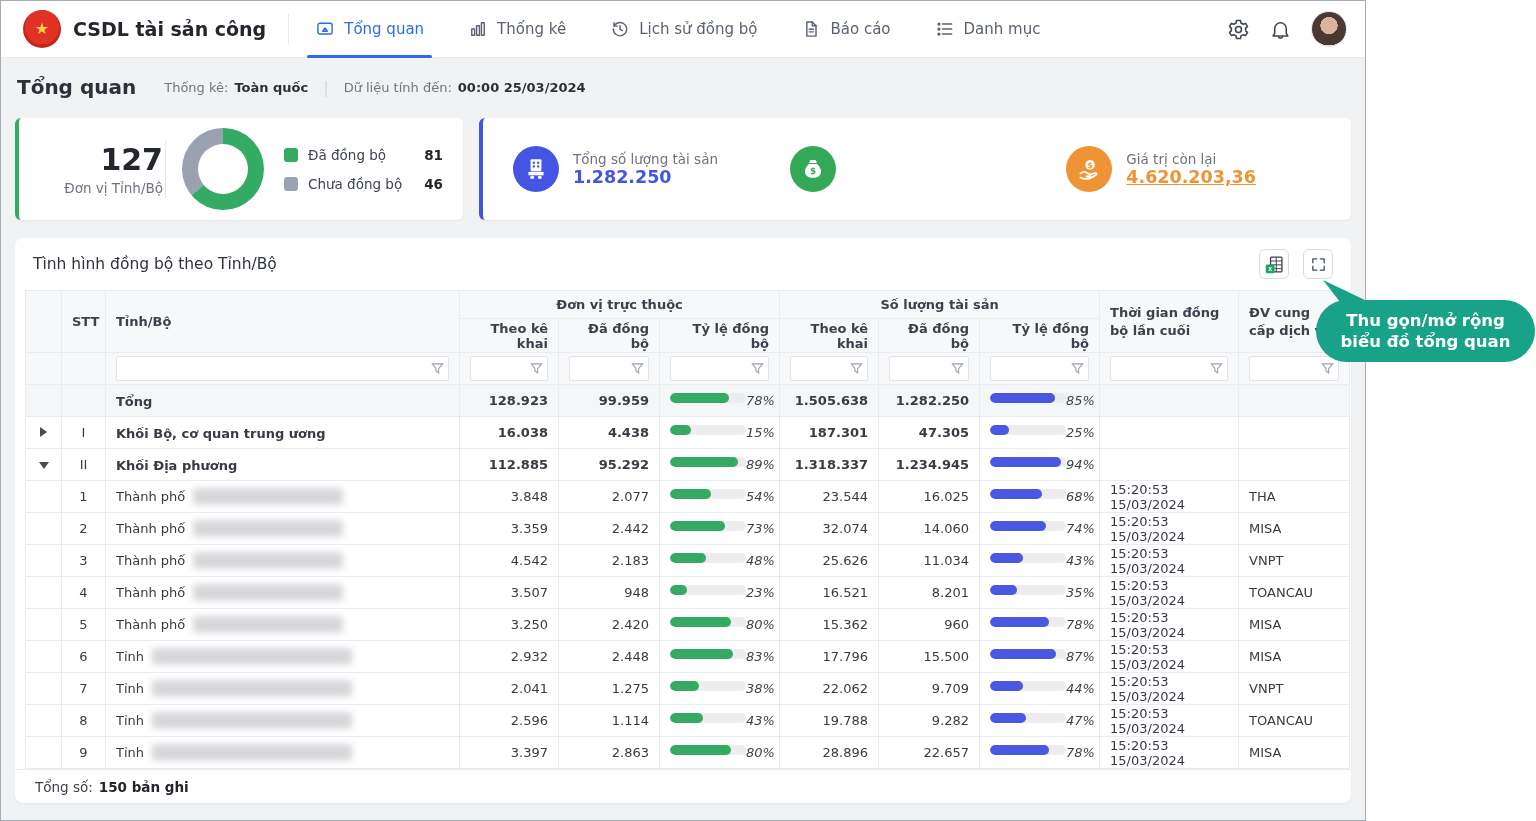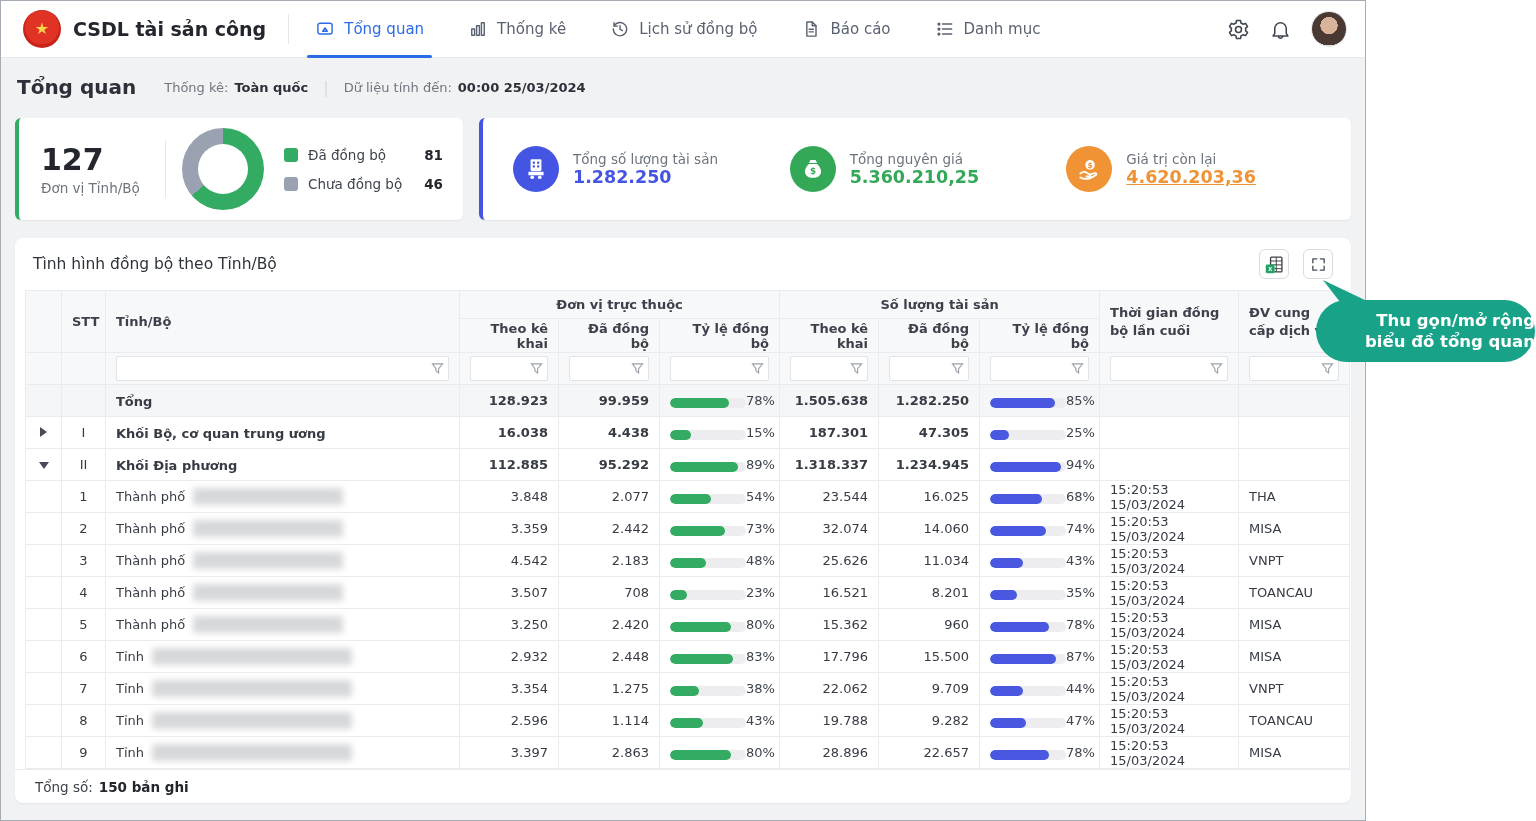--- a/index.html
+++ b/index.html
@@ -47,21 +47,21 @@
   .refresh-btn{width:34px;height:34px;background:#fff;border:1px solid #d8dbdf;border-radius:6px;
                display:flex;align-items:center;justify-content:center;cursor:pointer;}
   .refresh-btn svg{width:16px;height:16px;stroke:#4a5160;fill:none;stroke-width:1.8;stroke-linecap:round;stroke-linejoin:round;}
 
   
   .cards{display:flex;gap:16px;margin:2px 14px 0;}
   .card{background:#fff;border-radius:6px;height:102px;box-shadow:0 1px 2px rgba(20,24,34,.06);}
   .card-units{width:448px;border-left:4px solid var(--green);display:flex;align-items:center;padding:0 8px 0 22px;}
   .big-num{font-size:30px;font-weight:700;color:#23262c;line-height:1.1;}
   .big-label{font-size:13.5px;color:#6d737d;margin-top:4px;white-space:nowrap;}
-  .bignum-block{width:122px;flex:none;}
+  .bignum-block{width:122px;flex:none;text-align:right;}
   .vdiv2{width:1px;height:58px;background:#e6e8eb;margin:0 16px 0 2px;flex:none;}
   .donut{width:82px;height:82px;border-radius:50%;position:relative;flex:none;}
   .donut::after{content:"";position:absolute;inset:16px;background:#fff;border-radius:50%;}
   .legend{margin-left:20px;flex:1;display:flex;flex-direction:column;gap:13px;padding-right:12px;}
   .legend-row{display:flex;align-items:center;gap:10px;font-size:13.5px;color:#3e444e;white-space:nowrap;}
   .legend-swatch{width:14px;height:14px;border-radius:3px;flex:none;}
   .sw-green{background:var(--green);} .sw-gray{background:var(--gray);}
   .legend-value{margin-left:auto;font-weight:700;color:#23262c;}
   .card-stats{flex:1;border-left:4px solid var(--stat-blue);display:flex;align-items:center;padding:0 8px 0 30px;}
   .stat{flex:1;display:flex;align-items:center;gap:14px;}
@@ -92,35 +92,35 @@
   .fbox input{border:none;outline:none;width:calc(100% - 20px);height:100%;padding:0 5px;font:inherit;background:transparent;}
   .fbox svg{position:absolute;right:4px;width:13px;height:13px;stroke:#9aa1ac;fill:none;stroke-width:1.2;}
   .sync tbody td{height:32px;padding:0 10px;color:#363b44;background:#fff;}
   td.num{text-align:right;}
   td.c-stt{text-align:center;}
   td.c-exp{text-align:center;padding:0;}
   tr.row-total td{background:#f5f6f8;}
   tr.row-total td.c-name,tr.row-total td.num,
   tr.row-group td.c-name,tr.row-group td.num{font-weight:700;}
   td.pct{padding:0 8px;}
-  .pct-wrap{display:flex;align-items:flex-end;}
+  .pct-wrap{display:flex;align-items:flex-start;font-style:italic;}
   .bar{flex:none;width:76px;height:10px;background:#ededf0;border-radius:5px;overflow:hidden;}
   .bar i{display:block;height:100%;border-radius:5px;}
   .bar.green i{background:var(--green);} .bar.blue i{background:var(--bar-blue);}
   .pct-text{margin-left:auto;color:#3e444e;}
   .name-text{vertical-align:middle;}
   .redacted{display:inline-block;vertical-align:middle;height:17px;border-radius:3px;background:#d7d8db;filter:blur(3px);margin-left:8px;}
   .tri-r{display:inline-block;width:0;height:0;border-left:7px solid #454b57;border-top:5px solid transparent;border-bottom:5px solid transparent;}
   .tri-d{display:inline-block;width:0;height:0;border-top:7px solid #454b57;border-left:5px solid transparent;border-right:5px solid transparent;}
   .panel-foot{height:34px;display:flex;align-items:center;gap:6px;padding:0 20px;font-size:13.5px;color:#3c414a;border-top:1px solid #e9ebee;}
   .panel-foot b{color:#23262c;}
 
   
   .callout{position:absolute;left:1316px;top:300px;width:219px;height:62px;background:var(--teal);border-radius:31px;
-           color:#fff;display:flex;flex-direction:column;align-items:flex-end;justify-content:center;
+           color:#fff;display:flex;flex-direction:column;align-items:center;justify-content:center;
            font-size:16.5px;font-weight:700;line-height:1.3;z-index:5;text-align:center;}
   .callout-tail{position:absolute;top:-20px;left:3px;width:50px;height:22px;background:var(--teal);
                 clip-path:polygon(8% 0,100% 100%,42% 100%);}
 </style>
 </head>
 <body>
 
 <div class="window">
 
   <header class="topnav">
@@ -246,24 +246,20 @@
             <div class="stat-value v-blue">1.282.250</div>
           </div>
         </div>
         <div class="stat">
           <div class="stat-icon bg-green">
             <svg viewBox="0 0 24 24" fill="#fff">
                 <path d="M9.6 3.8h4.8l1.3 2.6H8.3z"></path>
                 <path d="M8.2 7.4h7.6c2.2 2.3 3.7 4.6 3.7 7a5.8 5.8 0 0 1-6 5.6h-3a5.8 5.8 0 0 1-6-5.6c0-2.4 1.5-4.7 3.7-7z"></path>
                 <text x="12" y="16.6" font-size="8" fill="#33a957" text-anchor="middle" font-weight="bold">$</text>
               </svg>
-          </div>
-          <div>
-            <div class="stat-label">Tổng nguyên giá</div>
-            <div class="stat-value v-green">5.360.210,25</div>
           </div>
         </div>
         <div class="stat">
           <div class="stat-icon bg-orange">
             <svg viewBox="0 0 24 24">
                 <circle cx="13" cy="8.2" r="4.4" fill="#fff"></circle>
                 <text x="13" y="10.8" font-size="7" fill="#ef9334" text-anchor="middle" font-weight="bold">$</text>
                 <path d="M4 16.2c2.2-1.7 4.2-1.9 5.8-.8l3 1.7c.9.5.5 1.8-.5 1.8H9.6m-5.6 1c4.2 1.8 7.8 1.5 11-.4l3.4-2c1-.6.3-2-0.9-1.7l-3.6 1" fill="none" stroke="#fff" stroke-width="1.7" stroke-linecap="round" stroke-linejoin="round"></path>
               </svg>
           </div>
@@ -565,21 +561,21 @@
                 </div>
               </td>
               <td class="c-time">15:20:53 15/03/2024</td>
               <td class="c-prov">VNPT</td>
             </tr>
             <tr class="row-item">
               <td class="c-exp"></td>
               <td class="c-stt">4</td>
               <td class="c-name"><span class="name-text">Thành phố</span><span class="redacted" style="width: 150px;"></span></td>
               <td class="num">3.507</td>
-              <td class="num">708</td>
+              <td class="num">948</td>
               <td class="pct">
                 <div class="pct-wrap">
                   <div class="bar green">
                     <i style="width: 23%;"></i>
                   </div>
                   <span class="pct-text">23%</span>
                 </div>
               </td>
               <td class="num">16.521</td>
               <td class="num">8.201</td>
@@ -645,21 +641,21 @@
                   <span class="pct-text">87%</span>
                 </div>
               </td>
               <td class="c-time">15:20:53 15/03/2024</td>
               <td class="c-prov">MISA</td>
             </tr>
             <tr class="row-item">
               <td class="c-exp"></td>
               <td class="c-stt">7</td>
               <td class="c-name"><span class="name-text">Tỉnh</span><span class="redacted" style="width: 200px;"></span></td>
-              <td class="num">3.354</td>
+              <td class="num">2.041</td>
               <td class="num">1.275</td>
               <td class="pct">
                 <div class="pct-wrap">
                   <div class="bar green">
                     <i style="width: 38%;"></i>
                   </div>
                   <span class="pct-text">38%</span>
                 </div>
               </td>
               <td class="num">22.062</td>

